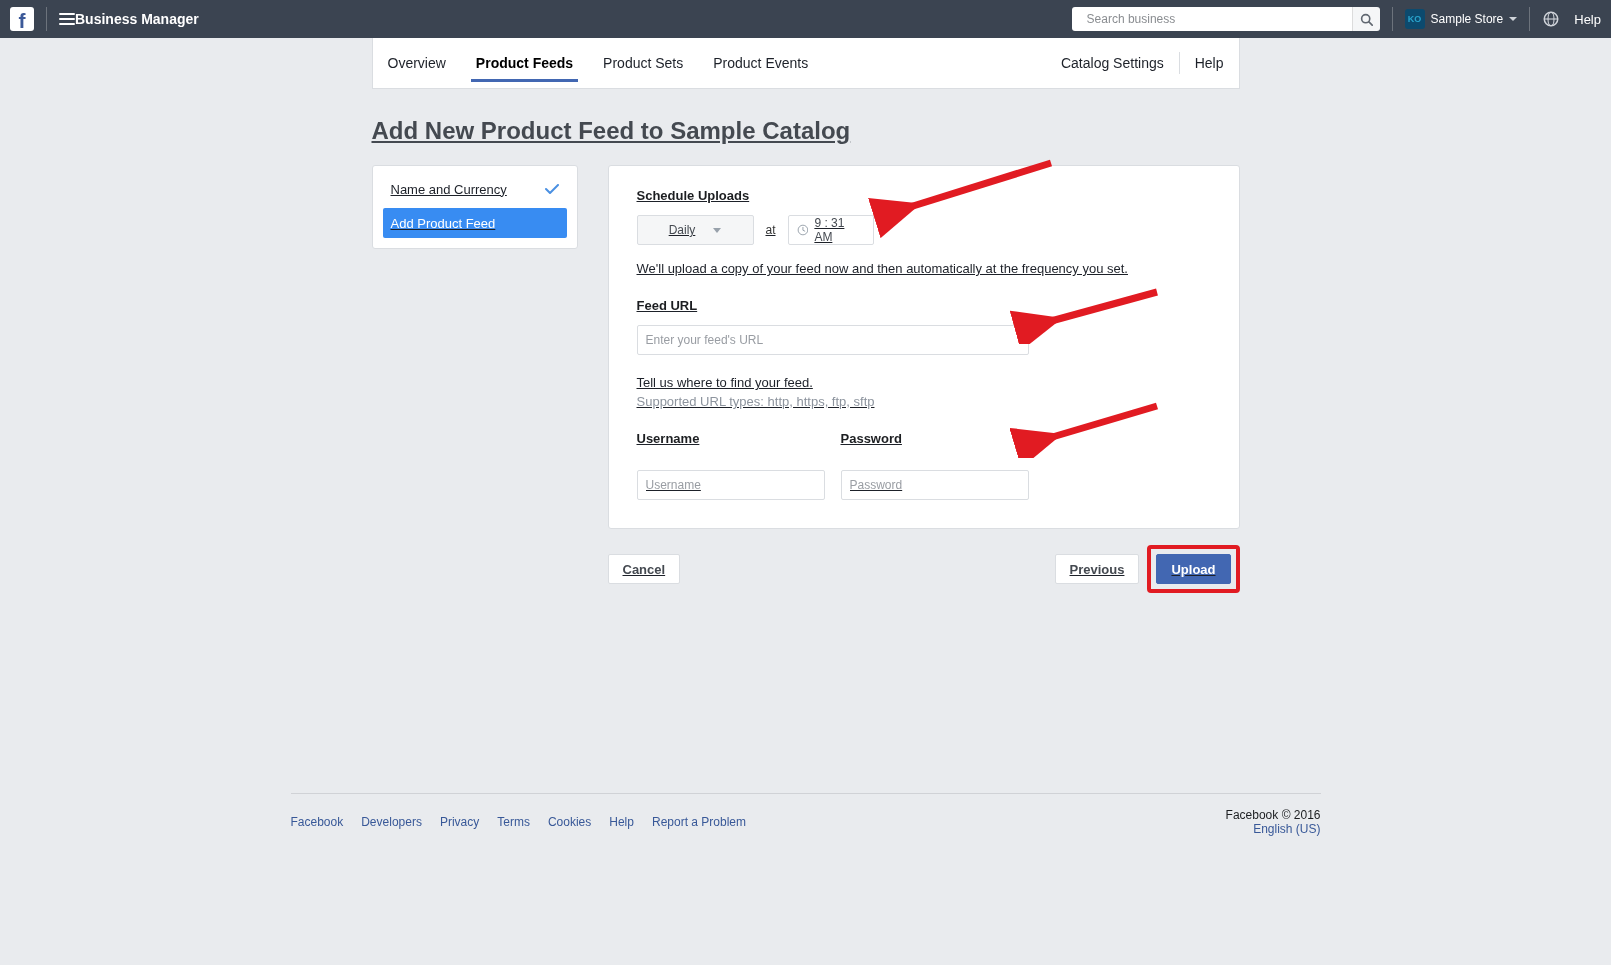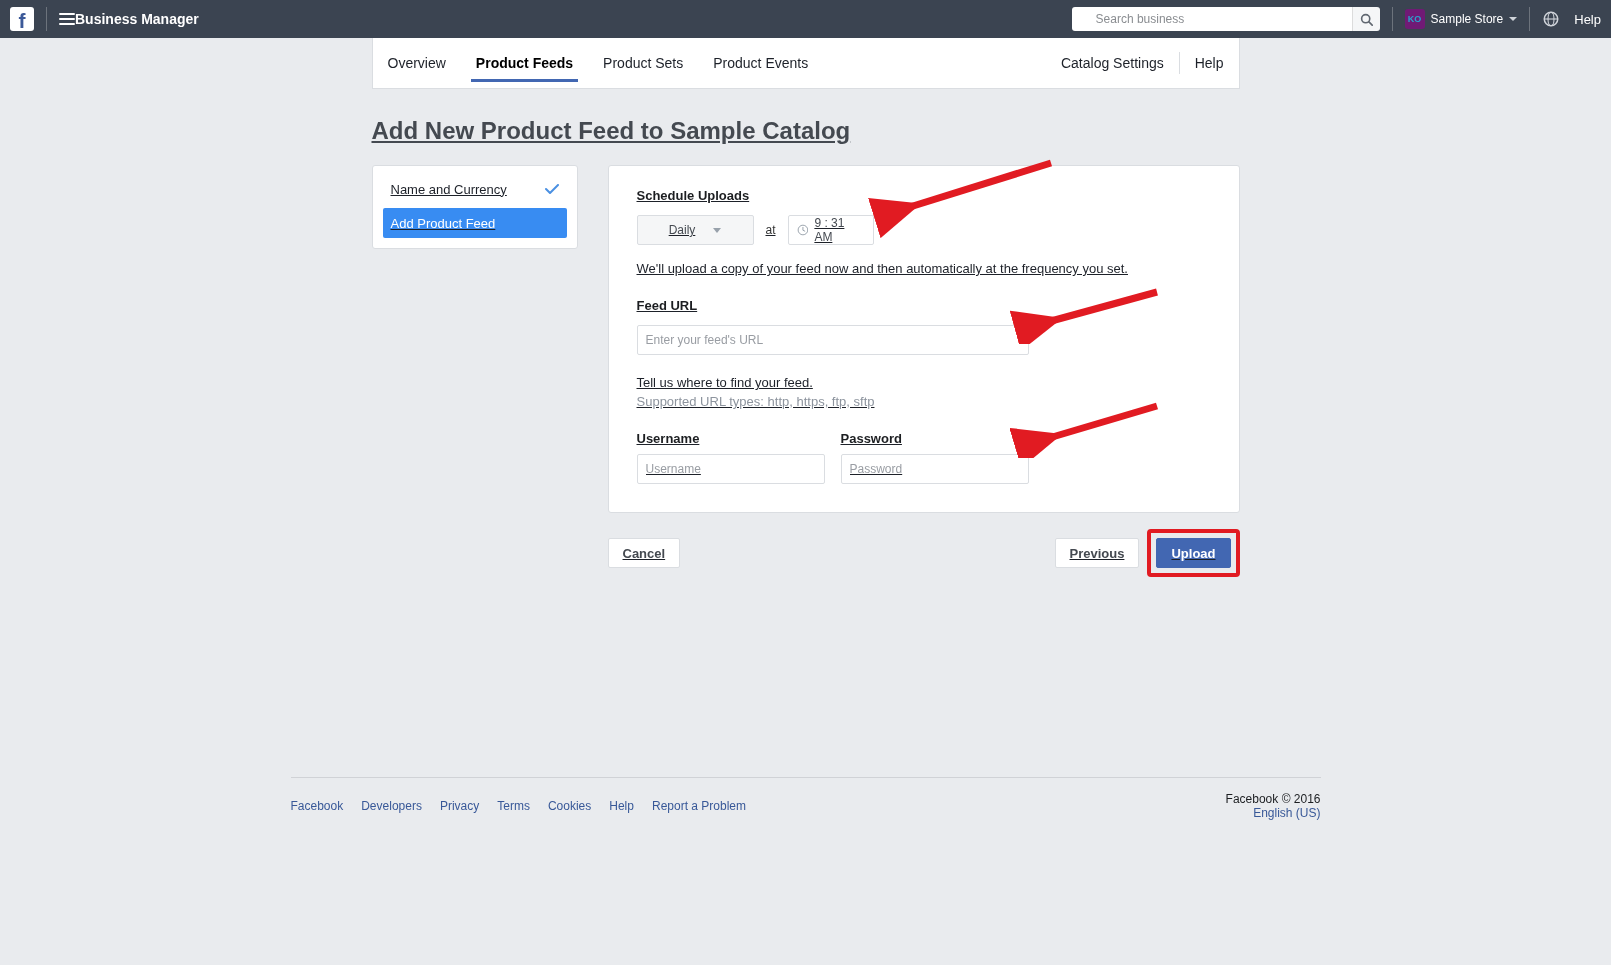--- a/index.html
+++ b/index.html
@@ -39,33 +39,33 @@
     padding-bottom:0;
   }
   .nav-sep{width:1px;height:24px;background:rgba(255,255,255,.25);margin:0 12px;}
   .hamburger{display:flex;flex-direction:column;gap:3px;cursor:pointer;}
   .hamburger span{display:block;width:16px;height:2px;background:#fff;border-radius:1px;}
   .app-title{font-weight:600;font-size:14px;margin-left:0;white-space:nowrap;}
   .nav-spacer{flex:1;}
   .search-wrap{display:flex;align-items:center;}
   .search-input{
     width:280px;height:24px;border:none;border-radius:3px 0 0 3px;
-    padding:0 24px;font-size:12px;background:#fff;color:#333;
+    padding:0 15px;font-size:12px;background:#fff;color:#333;
   }
   .search-input::placeholder{color:#8a8d91;}
   .search-btn{
     width:28px;height:24px;background:#f5f6f7;border:none;border-left:1px solid #dcdcdc;
     border-radius:0 3px 3px 0;display:flex;align-items:center;justify-content:center;
     cursor:pointer;color:#606770;
   }
   .account-chip{
     display:flex;align-items:center;gap:6px;font-size:12px;color:#fff;cursor:pointer;
   }
   .account-badge{
-    width:20px;height:20px;border-radius:3px;background:#701a75;color:#29a3cc;
+    width:20px;height:20px;border-radius:3px;background:#0c4a6e;color:#29a3cc;
     font-size:9px;font-weight:700;display:flex;align-items:center;justify-content:center;
   }
   .globe{cursor:pointer;}
   .help{font-size:13px;color:#fff;cursor:pointer;}
 
   
   .page{
     width:868px;
     margin:0 auto;
   }
@@ -132,21 +132,21 @@
   .hint-sub{font-size:13px;color:#8d949e;margin-top:4px;}
 
   .text-input{
     width:392px;height:30px;border:1px solid var(--border);border-radius:2px;
     padding:0 8px;font-size:12px;color:#333;background:#fff;
   }
   .text-input::placeholder{color:#999da3;}
   .text-input.sm{width:188px;}
 
   .cred-row{display:flex;gap:16px;}
-  .cred-col{display:flex;flex-direction:column;gap:8px;}
+  .cred-col{display:flex;flex-direction:column;gap:24px;}
 
   
   .actions{
     display:flex;margin-top:16px;gap:8px;align-items:center;
   }
   .btn{
     height:30px;padding:0 14px;border:1px solid var(--border);background:#fff;border-radius:2px;
     font-size:13px;font-weight:600;color:#444950;cursor:pointer;
   }
   .btn.primary{background:var(--fb-blue);border-color:var(--fb-blue);color:#fff;}

